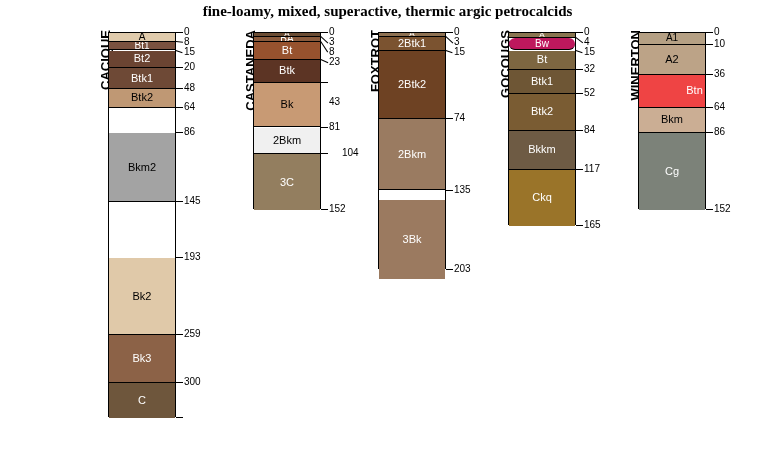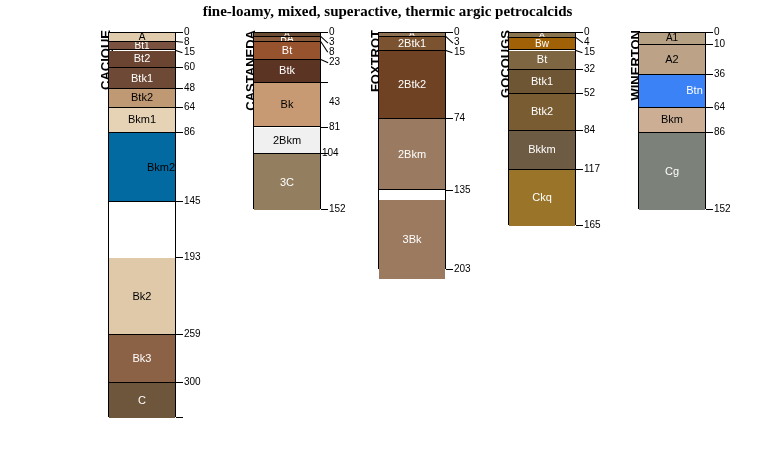--- a/index.html
+++ b/index.html
@@ -57,44 +57,41 @@
       </div>
       <div class="hz" style="top: 17.5005px; height: 17.5005px; background: rgb(107, 68, 50);">
         <span class="hzlab big" style="color: rgb(255, 255, 255);">Bt2</span>
       </div>
       <div class="hz" style="top: 35.001px; height: 21.0006px; background: rgb(110, 73, 54);">
         <span class="hzlab big" style="color: rgb(255, 255, 255);">Btk1</span>
       </div>
       <div class="hz" style="top: 56.0016px; height: 18.6672px; background: rgb(191, 152, 116);">
         <span class="hzlab big" style="color: rgb(0, 0, 0);">Btk2</span>
       </div>
-      <div class="hz" style="top: 74.6688px; height: 25.6674px; background: rgb(230, 210, 180);">
-        <span class="hzlab big" style="color: rgb(0, 0, 0);">Bkm1</span>
-      </div>
-      <div class="hz" style="top: 100.336px; height: 68.8353px; background: #0369a1; justify-content: flex-end;">
+      <div class="hz" style="top: 100.336px; height: 68.8353px; background: #a3a3a3;">
         <span class="hzlab big" style="color: rgb(0, 0, 0);">Bkm2</span>
       </div>
       <div class="hz" style="top: 225.173px; height: 77.0022px; background: rgb(224, 201, 169);">
         <span class="hzlab big" style="color: rgb(0, 0, 0);">Bk2</span>
       </div>
       <div class="hz" style="top: 302.175px; height: 47.8347px; background: rgb(140, 98, 71);">
         <span class="hzlab big" style="color: rgb(255, 255, 255);">Bk3</span>
       </div>
       <div class="hz" style="top: 350.01px; height: 35.001px; background: rgb(110, 86, 60);">
         <span class="hzlab big" style="color: rgb(255, 255, 255);">C</span>
       </div>
     </div>
     <div class="leader" style="left: 176px; top: 32px; width: 7px; transform: rotate(0deg);"></div>
     <div class="dlab" style="left: 184px; top: 26px;">0</div>
     <div class="leader" style="left: 176px; top: 41.3336px; width: 7.03165px; transform: rotate(5.43817deg);"></div>
     <div class="dlab" style="left: 184px; top: 36px;">8</div>
     <div class="leader" style="left: 176px; top: 49.5005px; width: 7.43287px; transform: rotate(19.6502deg);"></div>
     <div class="dlab" style="left: 184px; top: 46px;">15</div>
     <div class="leader" style="left: 176px; top: 67.001px; width: 7px; transform: rotate(0deg);"></div>
-    <div class="dlab" style="left: 184px; top: 61.001px;">60</div>
+    <div class="dlab" style="left: 184px; top: 61.001px;">20</div>
     <div class="leader" style="left: 176px; top: 88.0016px; width: 7px; transform: rotate(0deg);"></div>
     <div class="dlab" style="left: 184px; top: 82.0016px;">48</div>
     <div class="leader" style="left: 176px; top: 106.669px; width: 7px; transform: rotate(0deg);"></div>
     <div class="dlab" style="left: 184px; top: 100.669px;">64</div>
     <div class="leader" style="left: 176px; top: 132.336px; width: 7px; transform: rotate(0deg);"></div>
     <div class="dlab" style="left: 184px; top: 126.336px;">86</div>
     <div class="leader" style="left: 176px; top: 201.172px; width: 7px; transform: rotate(0deg);"></div>
     <div class="dlab" style="left: 184px; top: 195.172px;">145</div>
     <div class="leader" style="left: 176px; top: 257.173px; width: 7px; transform: rotate(0deg);"></div>
     <div class="dlab" style="left: 184px; top: 251.173px;">193</div>
@@ -134,21 +131,21 @@
     <div class="dlab" style="left: 329px; top: 36px;">3</div>
     <div class="leader" style="left: 321px; top: 41.3336px; width: 12.7582px; transform: rotate(56.7245deg);"></div>
     <div class="dlab" style="left: 329px; top: 46px;">8</div>
     <div class="leader" style="left: 321px; top: 58.8341px; width: 7.68264px; transform: rotate(24.3359deg);"></div>
     <div class="dlab" style="left: 329px; top: 56px;">23</div>
     <div class="leader" style="left: 321px; top: 82.1681px; width: 7px; transform: rotate(0deg);"></div>
     <div class="dlab" style="left: 329px; top: 76.1681px; margin-top: 20px;">43</div>
     <div class="leader" style="left: 321px; top: 126.503px; width: 7px; transform: rotate(0deg);"></div>
     <div class="dlab" style="left: 329px; top: 120.503px;">81</div>
     <div class="leader" style="left: 321px; top: 153.337px; width: 7px; transform: rotate(0deg);"></div>
-    <div class="dlab" style="left: 322px; top: 147.337px;">104</div>
+    <div class="dlab" style="left: 342px; top: 147.337px;">104</div>
     <div class="leader" style="left: 321px; top: 209.338px; width: 7px; transform: rotate(0deg);"></div>
     <div class="dlab" style="left: 329px; top: 203.338px;">152</div>
     <div class="pname" style="left: 368px; top: 30px;">FOXTROT</div>
     <div class="col" style="left: 378px; top: 32px; width: 68px; height: 236.84px;">
       <div class="hz" style="top: 0px; height: 3.5001px; background: rgb(143, 114, 83);">
         <span class="hzlab" style="color: rgb(255, 255, 255); font-size: 8px;">A</span>
       </div>
       <div class="hz" style="top: 3.5001px; height: 14.0004px; background: rgb(123, 83, 48);">
         <span class="hzlab big" style="color: rgb(255, 255, 255);">2Btk1</span>
       </div>
@@ -172,21 +169,21 @@
     <div class="dlab" style="left: 454px; top: 112.336px;">74</div>
     <div class="leader" style="left: 446px; top: 189.505px; width: 7px; transform: rotate(0deg);"></div>
     <div class="dlab" style="left: 454px; top: 183.505px;">135</div>
     <div class="leader" style="left: 446px; top: 268.84px; width: 7px; transform: rotate(0deg);"></div>
     <div class="dlab" style="left: 454px; top: 262.84px;">203</div>
     <div class="pname" style="left: 498px; top: 30px;">GOCOUGS</div>
     <div class="col" style="left: 508px; top: 32px; width: 68px; height: 192.506px;">
       <div class="hz" style="top: 0px; height: 4.6668px; background: rgb(138, 117, 80);">
         <span class="hzlab" style="color: rgb(255, 255, 255); font-size: 8px;">A</span>
       </div>
-      <div class="hz" style="top: 4.6668px; height: 12.8337px; background: #a16207;">
+      <div class="hz" style="top: 4.6668px; height: 12.8337px; background: #be185d; border-radius: 6px;">
         <span class="hzlab" style="color: rgb(255, 255, 255);">Bw</span>
       </div>
       <div class="hz" style="top: 17.5005px; height: 19.8339px; background: rgb(125, 102, 65);">
         <span class="hzlab big" style="color: rgb(255, 255, 255);">Bt</span>
       </div>
       <div class="hz" style="top: 37.3344px; height: 23.334px; background: rgb(110, 86, 53);">
         <span class="hzlab big" style="color: rgb(255, 255, 255);">Btk1</span>
       </div>
       <div class="hz" style="top: 60.6684px; height: 37.3344px; background: rgb(122, 92, 51);">
         <span class="hzlab big" style="color: rgb(255, 255, 255);">Btk2</span>
@@ -215,21 +212,21 @@
     <div class="leader" style="left: 576px; top: 224.506px; width: 7px; transform: rotate(0deg);"></div>
     <div class="dlab" style="left: 584px; top: 218.506px;">165</div>
     <div class="pname" style="left: 628px; top: 30px;">WINERTON</div>
     <div class="col" style="left: 638px; top: 32px; width: 68px; height: 177.338px;">
       <div class="hz" style="top: 0px; height: 11.667px; background: rgb(181, 160, 132);">
         <span class="hzlab" style="color: rgb(0, 0, 0);">A1</span>
       </div>
       <div class="hz" style="top: 11.667px; height: 30.3342px; background: rgb(188, 163, 135);">
         <span class="hzlab big" style="color: rgb(0, 0, 0);">A2</span>
       </div>
-      <div class="hz" style="top: 42.0012px; height: 32.6676px; background: #3b82f6; padding-left: 45px;">
+      <div class="hz" style="top: 42.0012px; height: 32.6676px; background: #ef4444; padding-left: 45px;">
         <span class="hzlab big" style="color: rgb(255, 255, 255);">Btn</span>
       </div>
       <div class="hz" style="top: 74.6688px; height: 25.6674px; background: rgb(203, 174, 148);">
         <span class="hzlab big" style="color: rgb(0, 0, 0);">Bkm</span>
       </div>
       <div class="hz" style="top: 100.336px; height: 77.0022px; background: rgb(124, 130, 121);">
         <span class="hzlab big" style="color: rgb(255, 255, 255);">Cg</span>
       </div>
     </div>
     <div class="leader" style="left: 706px; top: 32px; width: 7px; transform: rotate(0deg);"></div>

